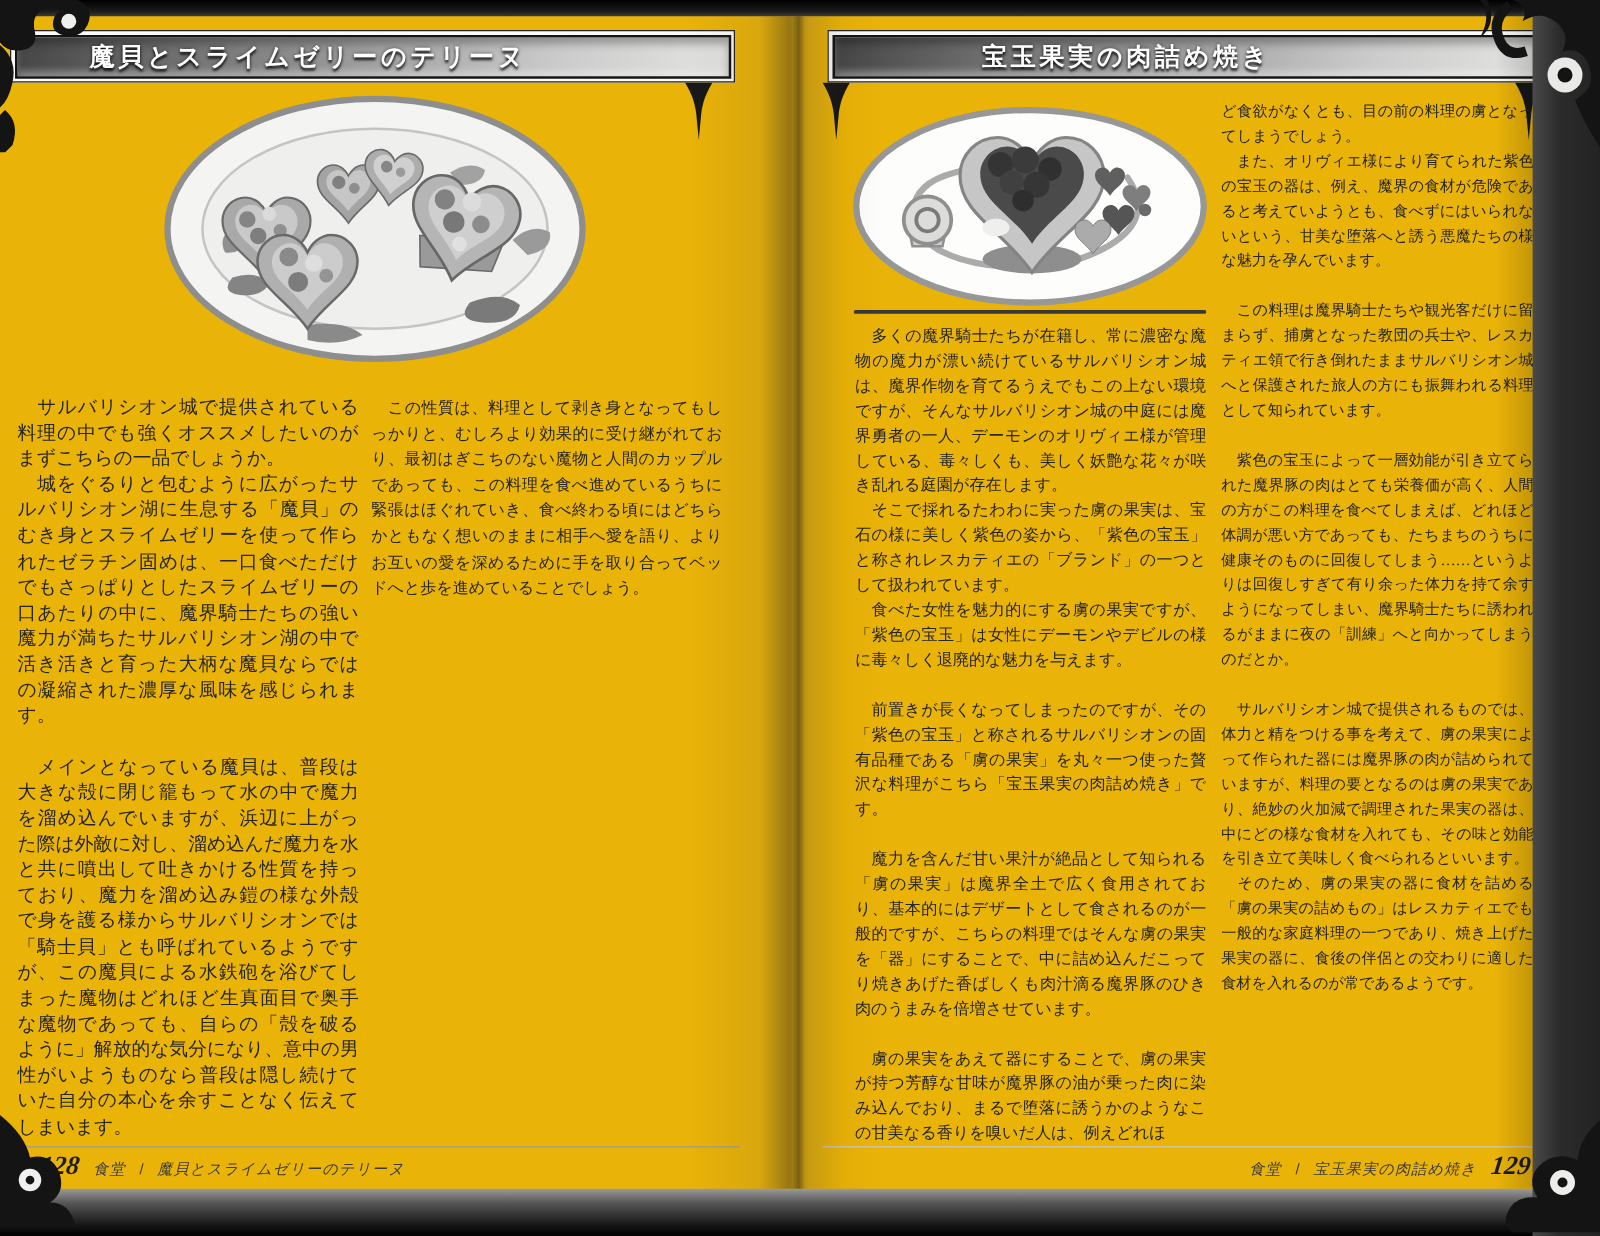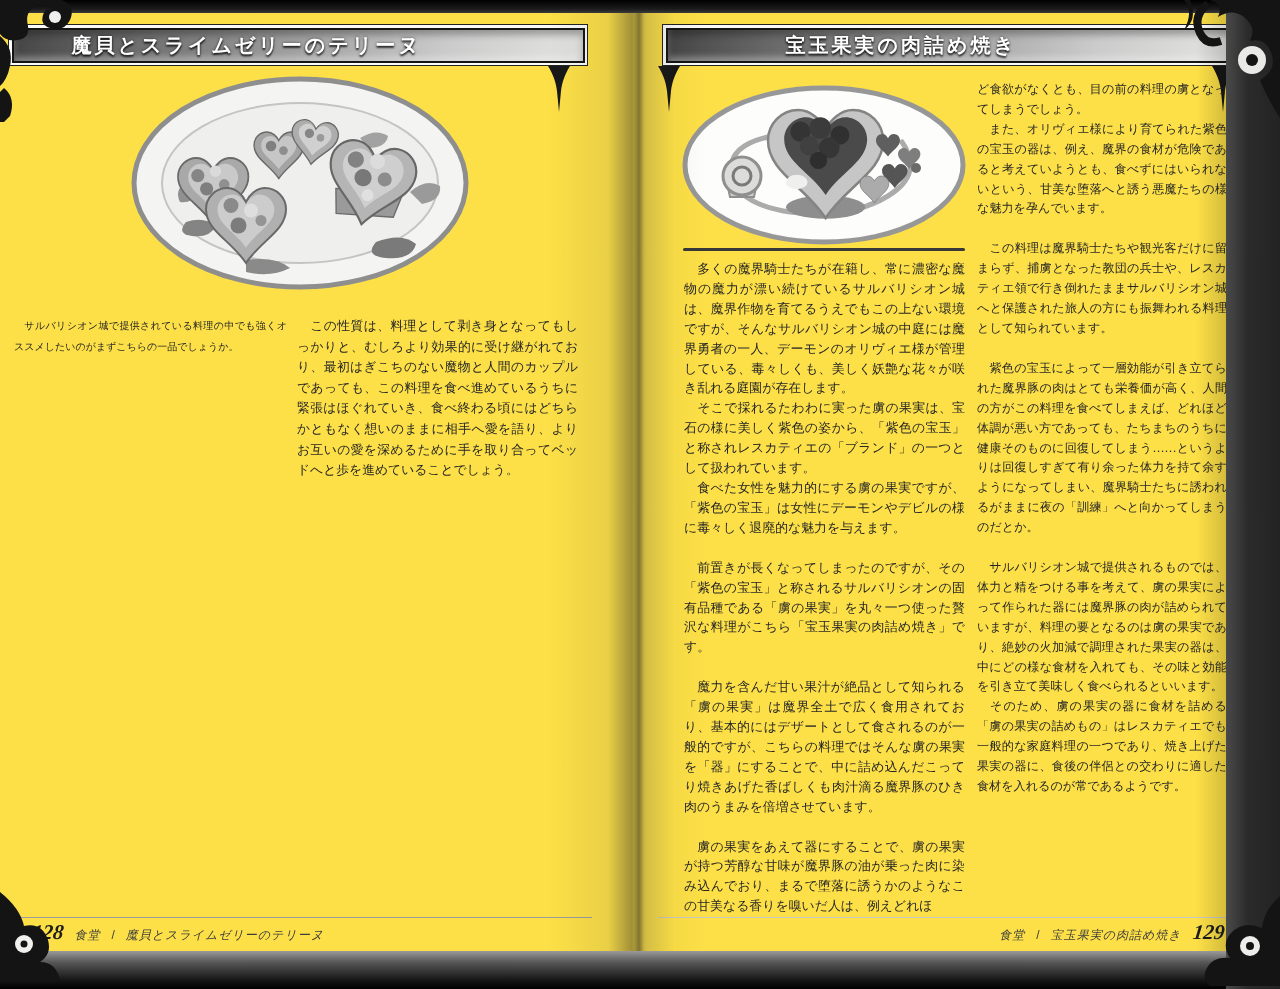--- a/index.html
+++ b/index.html
@@ -1,21 +1,21 @@
 <!DOCTYPE html>
 <html><head>
 <meta charset="utf-8">
 <style>
   html,body{margin:0;padding:0;}
   body{
     width:1280px;height:989px;position:relative;overflow:hidden;
     background:#0e0e0e;
     font-family:"Liberation Sans","DejaVu Sans",sans-serif;
   }
-  .scan{position:absolute;inset:0;background:#fde047;}
+  .scan{position:absolute;inset:0;background:#eab308;}
   
   .strip-top{position:absolute;left:0;top:0;width:1280px;height:13px;
     background:linear-gradient(180deg,#000 0%,#1c1c1c 70%,#3a3a3a 100%);}
   .strip-bottom{position:absolute;left:0;top:951px;width:1280px;height:38px;
     background:linear-gradient(180deg,#9a9a9a 0%,#565656 30%,#141414 78%,#000 100%);}
   .strip-right{position:absolute;left:1226px;top:0;width:54px;height:989px;
     background:linear-gradient(90deg,#4a4a4a 0%,#2b2b2b 40%,#232323 100%);}
   .page-curve-right{position:absolute;left:1196px;top:13px;width:30px;height:938px;
     background:linear-gradient(90deg,rgba(0,0,0,0),rgba(0,0,0,0.16));}
   
@@ -36,21 +36,21 @@
   .banner-left .banner-text{padding-left:58px;}
   .banner-right{left:662px;top:24px;width:574px;height:42px;}
   .banner-right .banner-text{padding-left:118px;}
   .spike{position:absolute;width:22px;height:50px;}
 
   
   .col{position:absolute;font-family:"Liberation Serif","DejaVu Serif",serif;color:#262626;
     text-align:justify;}
   .col p{margin:0;}
   .col p.gap{margin-top:20px;}
-  .lp-col1{left:14px;top:316px;width:273px;font-size:10px;line-height:20.6px;}
+  .lp-col1{left:14px;top:316px;width:273px;font-size:15px;line-height:20.6px;}
   .lp-col2{left:297px;top:316px;width:281px;font-size:12.8px;line-height:20.6px;}
   .rp-col1{left:684px;top:260px;width:281px;font-size:12.9px;line-height:19.9px;}
   .rp-col2{left:977px;top:80px;width:250px;font-size:12.1px;line-height:19.9px;}
 
   .rp-divider{position:absolute;left:683px;top:248px;width:282px;height:3px;background:#383838;border-radius:2px;}
 
   .illus{position:absolute;}
 
   
   .footer-rule{position:absolute;height:1px;}
@@ -173,20 +173,22 @@
       <use href="#heartP" transform="translate(6,30) scale(0.8)" fill="#555555"></use>
       <use href="#heartP" transform="translate(-16,42) scale(0.9)" fill="#ababab" stroke="#777777" stroke-width="0.8"></use>
       <circle cx="40" cy="34" r="5" fill="#6a6a6a"></circle>
     </g>
   </svg>
 
   <div class="rp-divider"></div>
 
   <div class="col lp-col1">
     <p>　サルバリシオン城で提供されている料理の中でも強くオススメしたいのがまずこちらの一品でしょうか。</p>
+    <p>　城をぐるりと包むように広がったサルバリシオン湖に生息する「魔貝」のむき身とスライムゼリーを使って作られたゼラチン固めは、一口食べただけでもさっぱりとしたスライムゼリーの口あたりの中に、魔界騎士たちの強い魔力が満ちたサルバリシオン湖の中で活き活きと育った大柄な魔貝ならではの凝縮された濃厚な風味を感じられます。</p>
+    <p class="gap">　メインとなっている魔貝は、普段は大きな殻に閉じ籠もって水の中で魔力を溜め込んでいますが、浜辺に上がった際は外敵に対し、溜め込んだ魔力を水と共に噴出して吐きかける性質を持っており、魔力を溜め込み鎧の様な外殻で身を護る様からサルバリシオンでは「騎士貝」とも呼ばれているようですが、この魔貝による水鉄砲を浴びてしまった魔物はどれほど生真面目で奥手な魔物であっても、自らの「殻を破るように」解放的な気分になり、意中の男性がいようものなら普段は隠し続けていた自分の本心を余すことなく伝えてしまいます。</p>
   </div>
   <div class="col lp-col2">
     <p>　この性質は、料理として剥き身となってもしっかりと、むしろより効果的に受け継がれており、最初はぎこちのない魔物と人間のカップルであっても、この料理を食べ進めているうちに緊張はほぐれていき、食べ終わる頃にはどちらかともなく想いのままに相手へ愛を語り、よりお互いの愛を深めるために手を取り合ってベッドへと歩を進めていることでしょう。</p>
   </div>
 
   <div class="col rp-col1">
     <p>　多くの魔界騎士たちが在籍し、常に濃密な魔物の魔力が漂い続けているサルバリシオン城は、魔界作物を育てるうえでもこの上ない環境ですが、そんなサルバリシオン城の中庭には魔界勇者の一人、デーモンのオリヴィエ様が管理している、毒々しくも、美しく妖艶な花々が咲き乱れる庭園が存在します。</p>
     <p>　そこで採れるたわわに実った虜の果実は、宝石の様に美しく紫色の姿から、「紫色の宝玉」と称されレスカティエの「ブランド」の一つとして扱われています。</p>
     <p>　食べた女性を魅力的にする虜の果実ですが、「紫色の宝玉」は女性にデーモンやデビルの様に毒々しく退廃的な魅力を与えます。</p>
     <p class="gap">　前置きが長くなってしまったのですが、その「紫色の宝玉」と称されるサルバリシオンの固有品種である「虜の果実」を丸々一つ使った贅沢な料理がこちら「宝玉果実の肉詰め焼き」です。</p>

